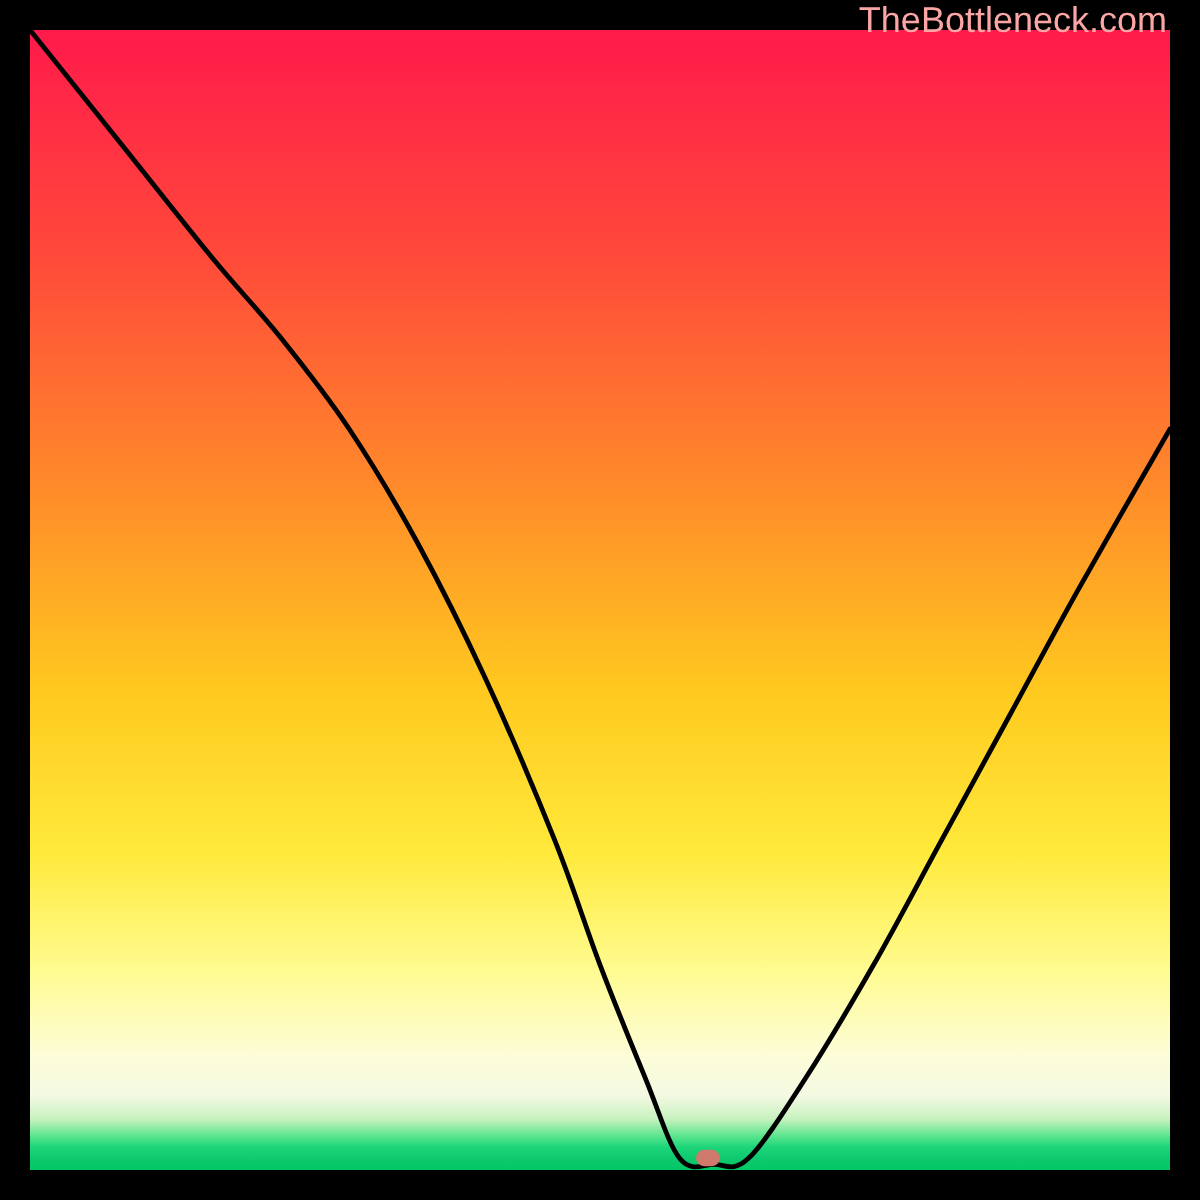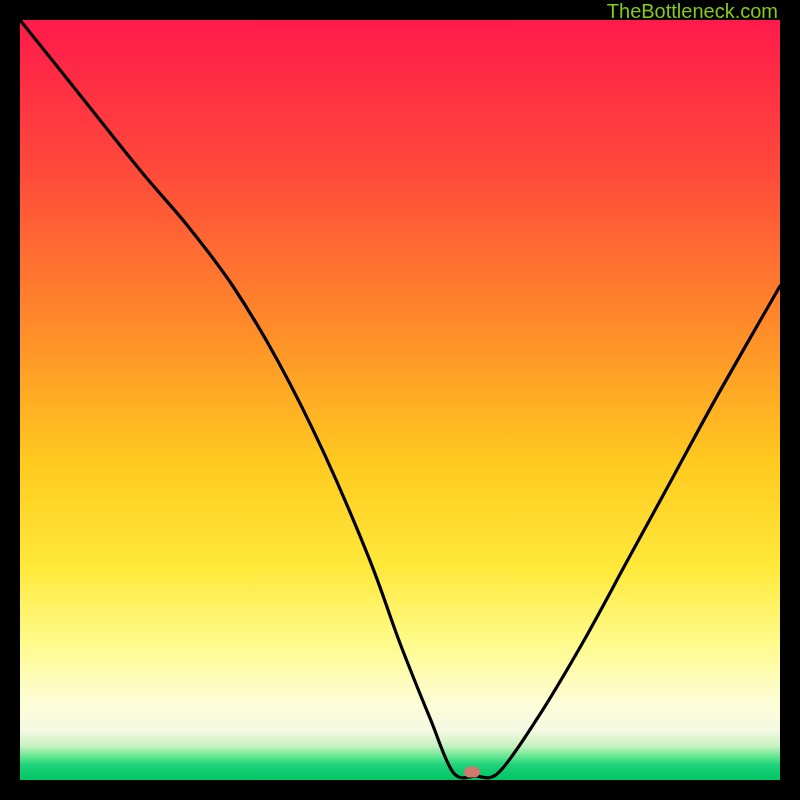--- a/index.html
+++ b/index.html
@@ -70,23 +70,23 @@
     height: 11px;
     background: #d07a6e;
     border-radius: 6px;
     z-index: 3;
     transform: translate(-50%, -50%);
   }
   .watermark {
     position: absolute;
     top: 0px;
     right: 22px;
-    color: #84cc16;
+    color: #fca5a5;
     font-family: Arial, Helvetica, sans-serif;
-    font-size: 20px;
+    font-size: 24px;
     font-weight: 500;
     z-index: 5;
     user-select: none;
   }
 </style>
 </head>
 <body>
 
 <div class="frame">
 

